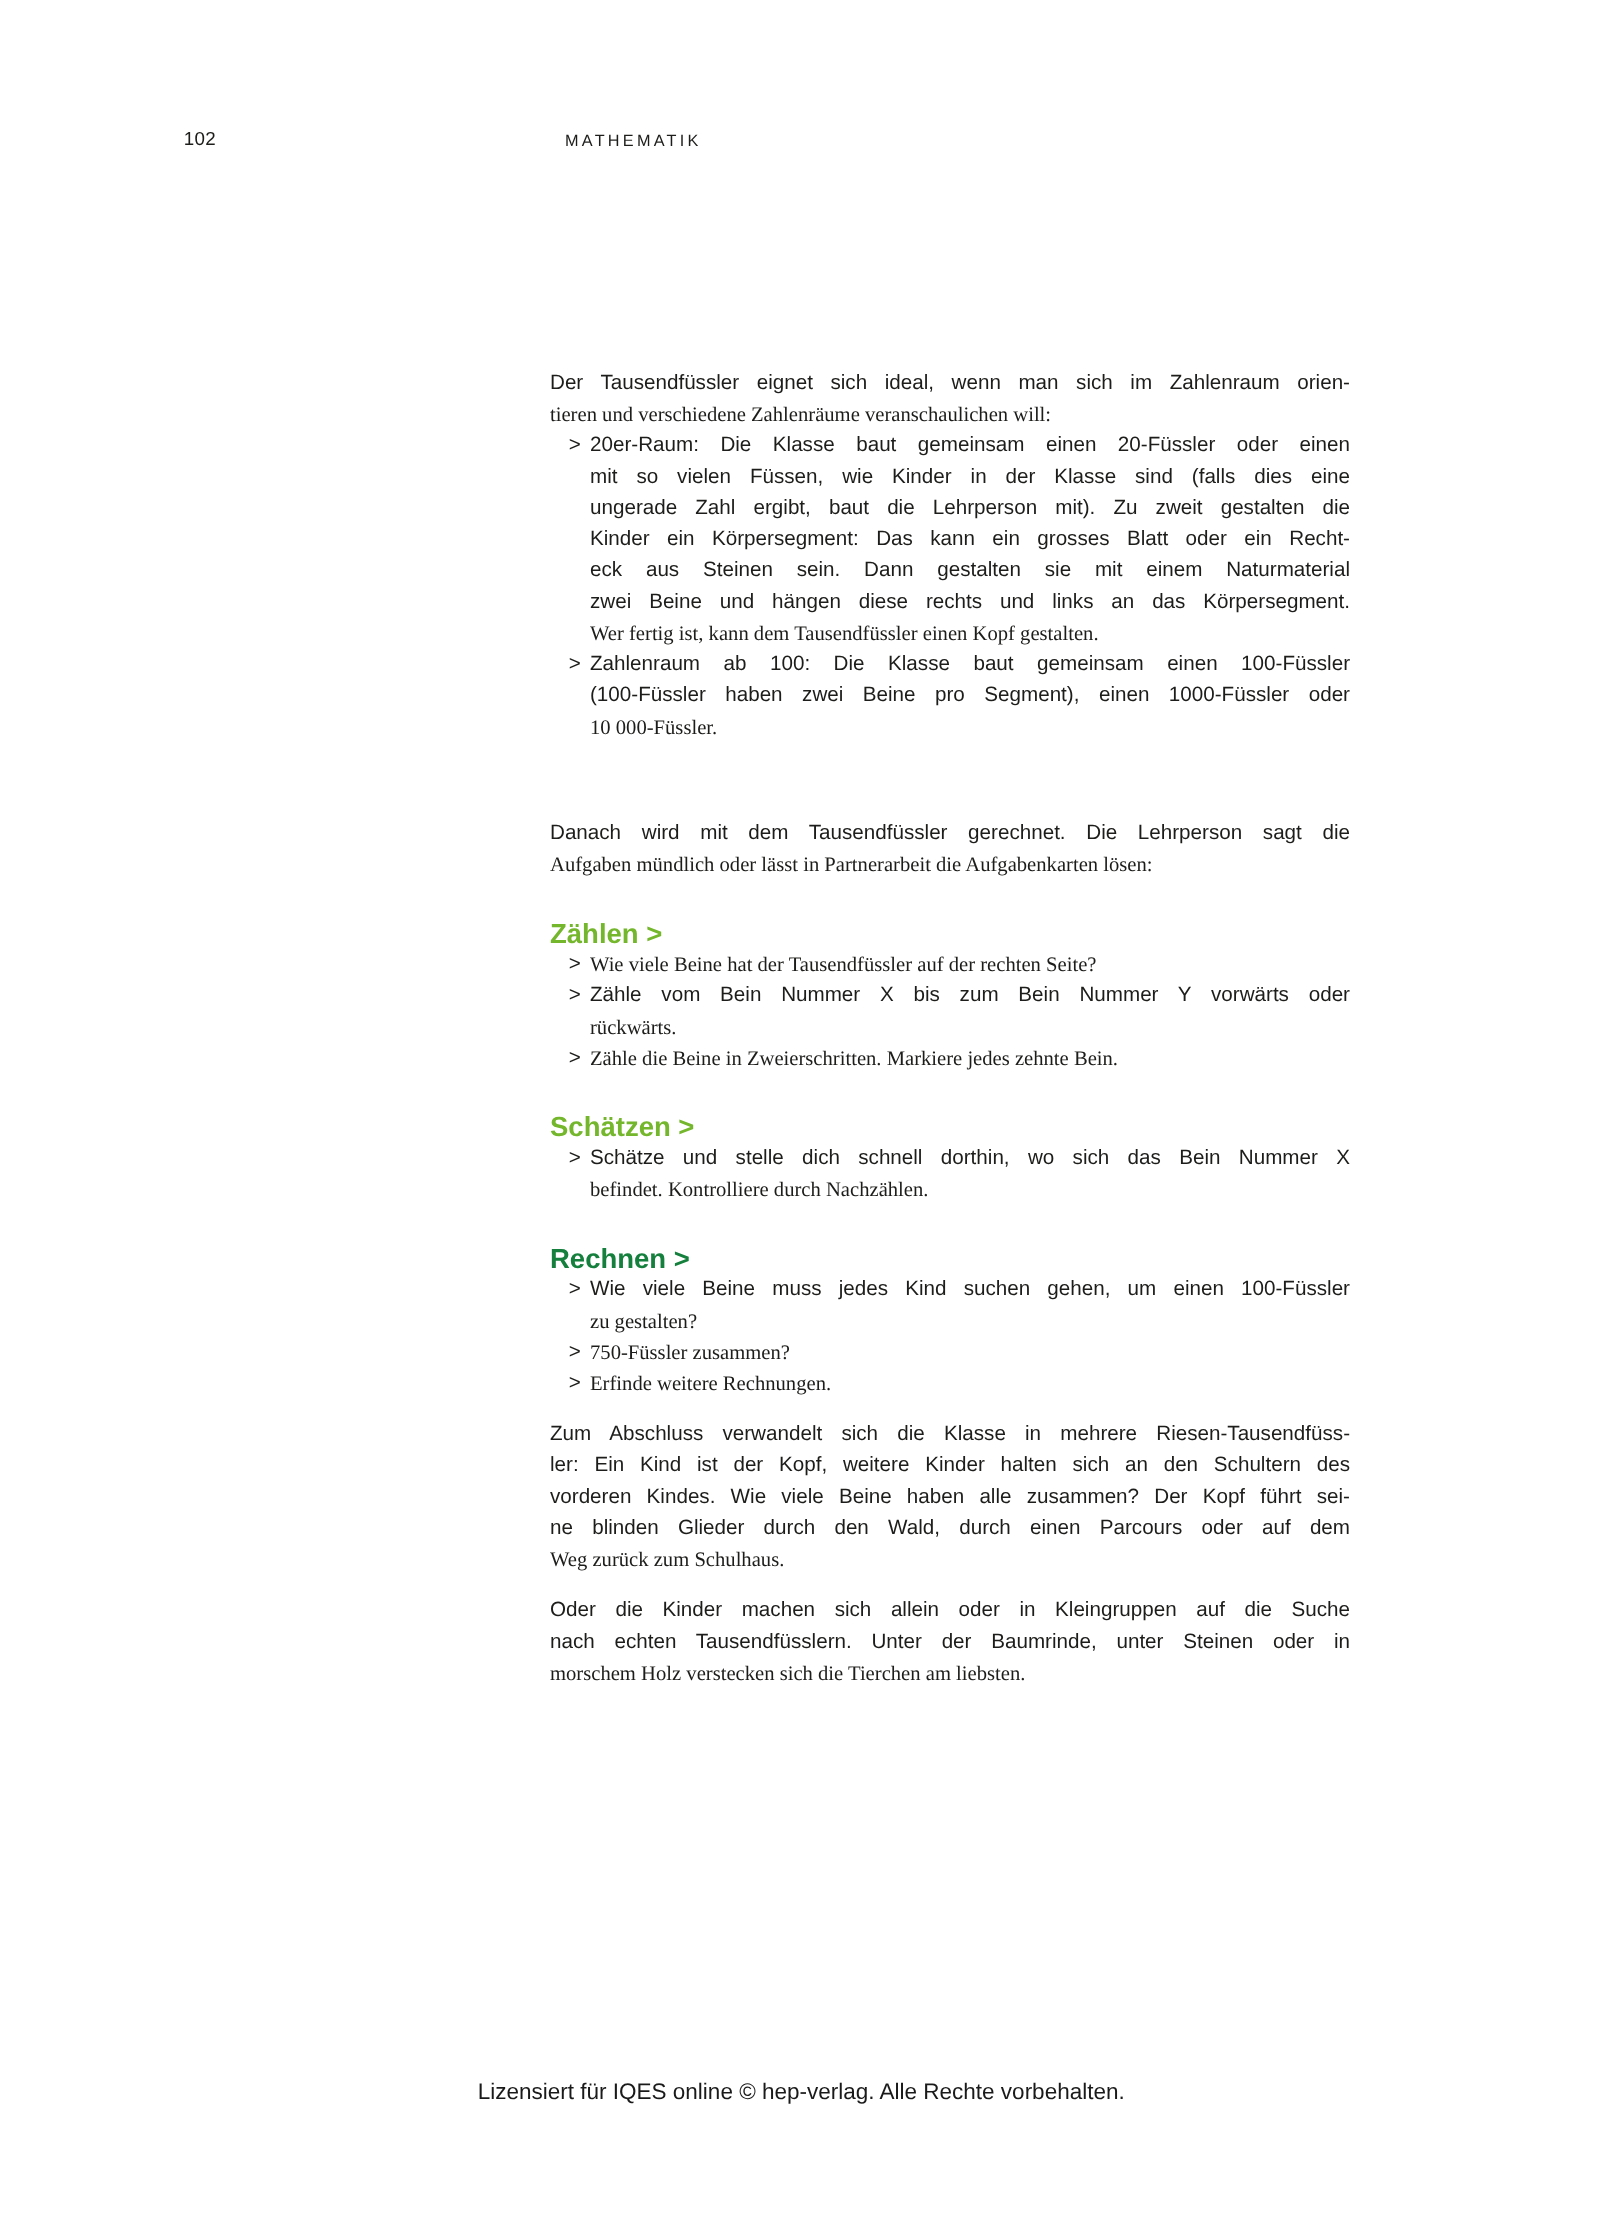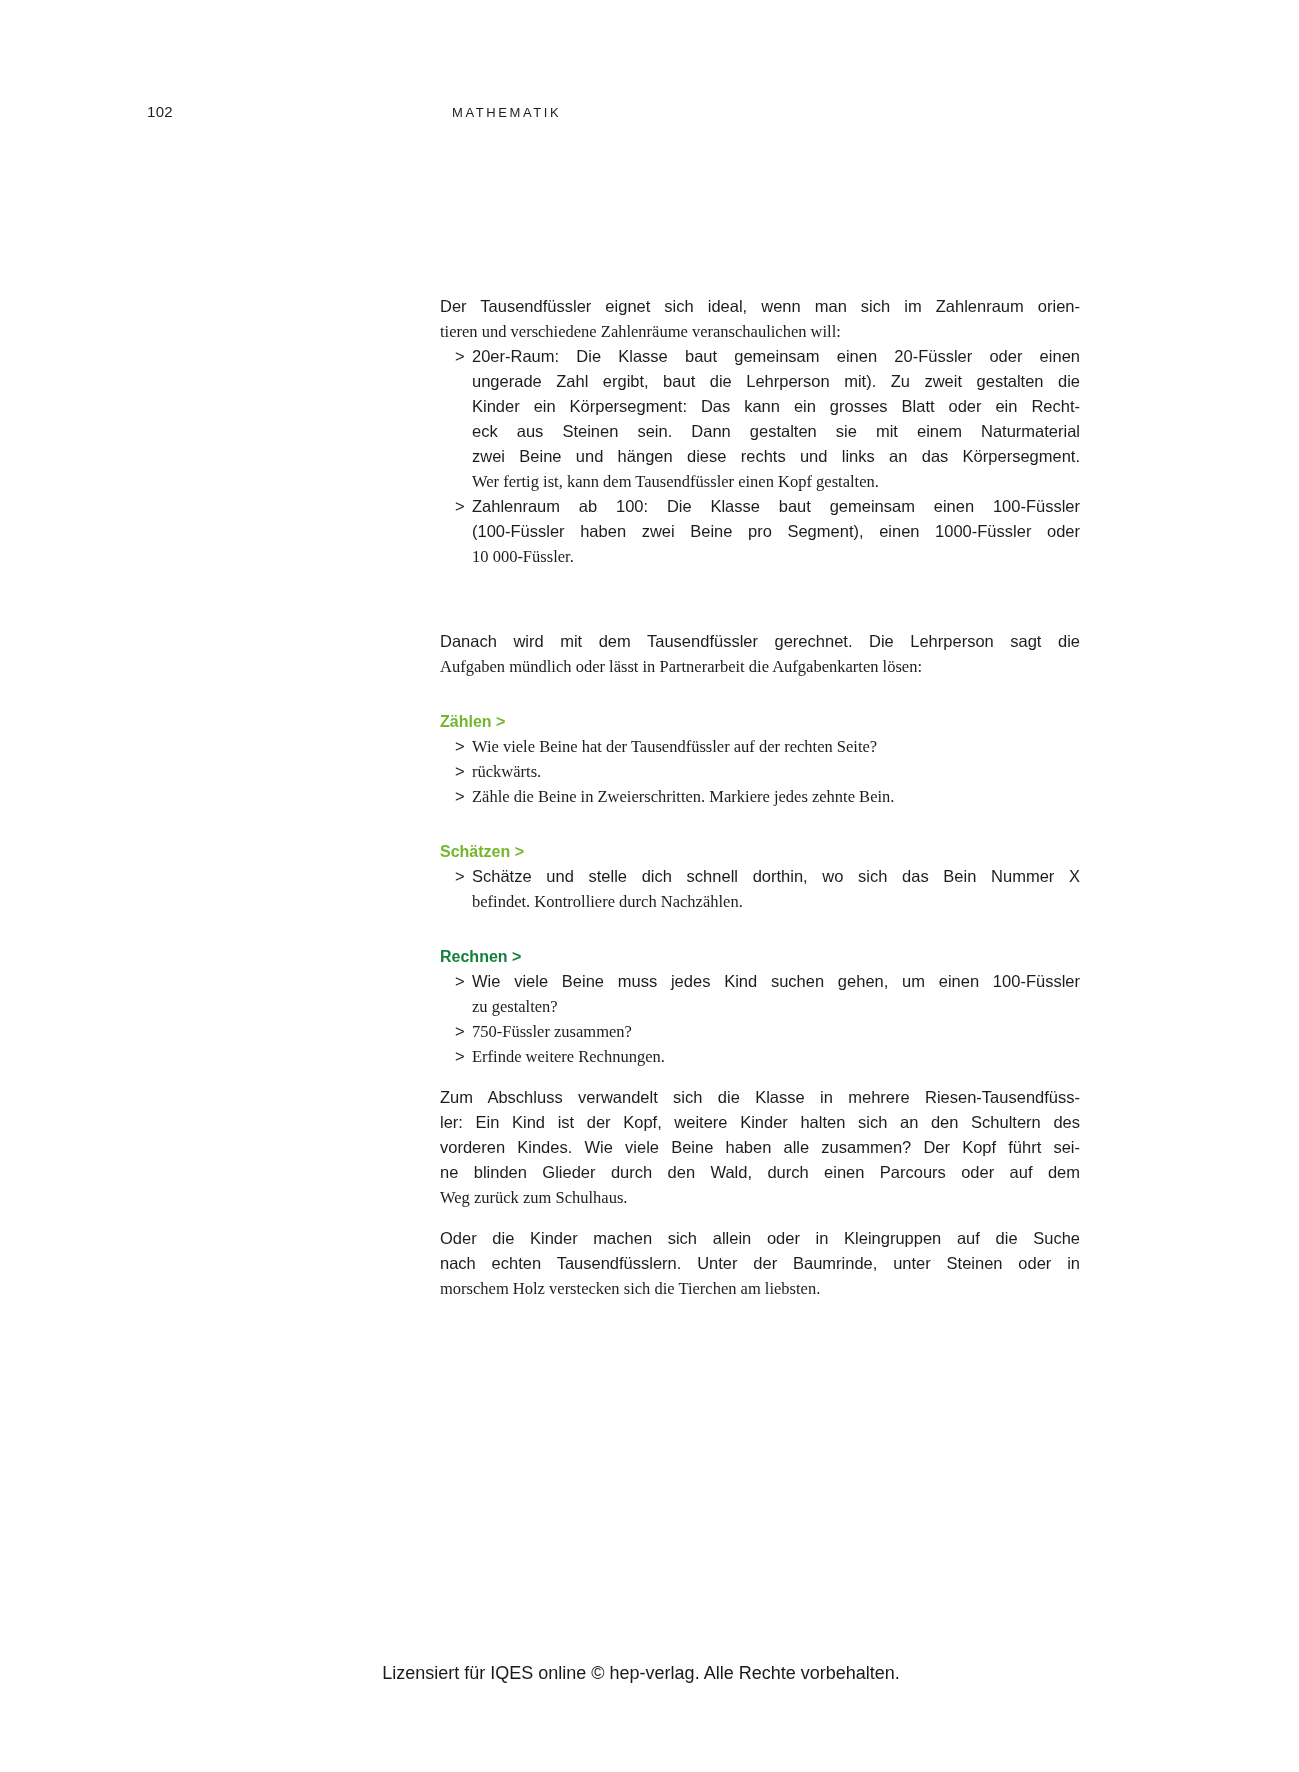--- a/index.html
+++ b/index.html
@@ -25,21 +25,21 @@
   }
   .tline { text-align:justify; text-align-last:justify; }
   .tline:last-child { text-align-last:left;font-family:Liberation Serif, serif; }
   .item { display:flex; padding-left:15px; }
   .marker { width:17px; flex:none; }
   .lines { flex:1; min-width:0; }
   .para.gap  { margin-top:16px; }
   .para.gap-lg { margin-top:60px; }
   .green-heading {
     margin:30px 0 0 0;
-    font-size:16px; line-height:25px; font-weight:700;
+    font-size:22px; line-height:25px; font-weight:700;
   }
   .page-footer {
     position:absolute; left:0; top:1661px; width:1282px;
     text-align:center;
     font-size:18px; line-height:24px; color:#1a1a1a;
   }
 </style>
 </head>
 <body style="color: rgb(29, 29, 27);">
 
@@ -51,20 +51,21 @@
   <div class="para">
       <div class="tline">Der Tausendfüssler eignet sich ideal, wenn man sich im Zahlenraum orien-</div>
       <div class="tline">tieren und verschiedene Zahlenräume veranschaulichen will:</div>
     </div>
 
   <div class="blist">
     <div class="item">
       <span class="marker">&gt;</span>
       <div class="lines">
           <div class="tline">20er-Raum: Die Klasse baut gemeinsam einen 20-Füssler oder einen</div>
+          <div class="tline">mit so vielen Füssen, wie Kinder in der Klasse sind (falls dies eine</div>
           <div class="tline">ungerade Zahl ergibt, baut die Lehrperson mit). Zu zweit gestalten die</div>
           <div class="tline">Kinder ein Körpersegment: Das kann ein grosses Blatt oder ein Recht-</div>
           <div class="tline">eck aus Steinen sein. Dann gestalten sie mit einem Naturmaterial</div>
           <div class="tline">zwei Beine und hängen diese rechts und links an das Körpersegment.</div>
           <div class="tline">Wer fertig ist, kann dem Tausendfüssler einen Kopf gestalten.</div>
         </div>
     </div>
     <div class="item">
       <span class="marker">&gt;</span>
       <div class="lines">
@@ -84,20 +85,21 @@
   <div class="blist">
     <div class="item">
       <span class="marker">&gt;</span>
       <div class="lines">
           <div class="tline">Wie viele Beine hat der Tausendfüssler auf der rechten Seite?</div>
         </div>
     </div>
     <div class="item">
       <span class="marker">&gt;</span>
       <div class="lines">
+          <div class="tline">Zähle vom Bein Nummer X bis zum Bein Nummer Y vorwärts oder</div>
           <div class="tline">rückwärts.</div>
         </div>
     </div>
     <div class="item">
       <span class="marker">&gt;</span>
       <div class="lines">
           <div class="tline">Zähle die Beine in Zweierschritten. Markiere jedes zehnte Bein.</div>
         </div>
     </div>
   </div>

